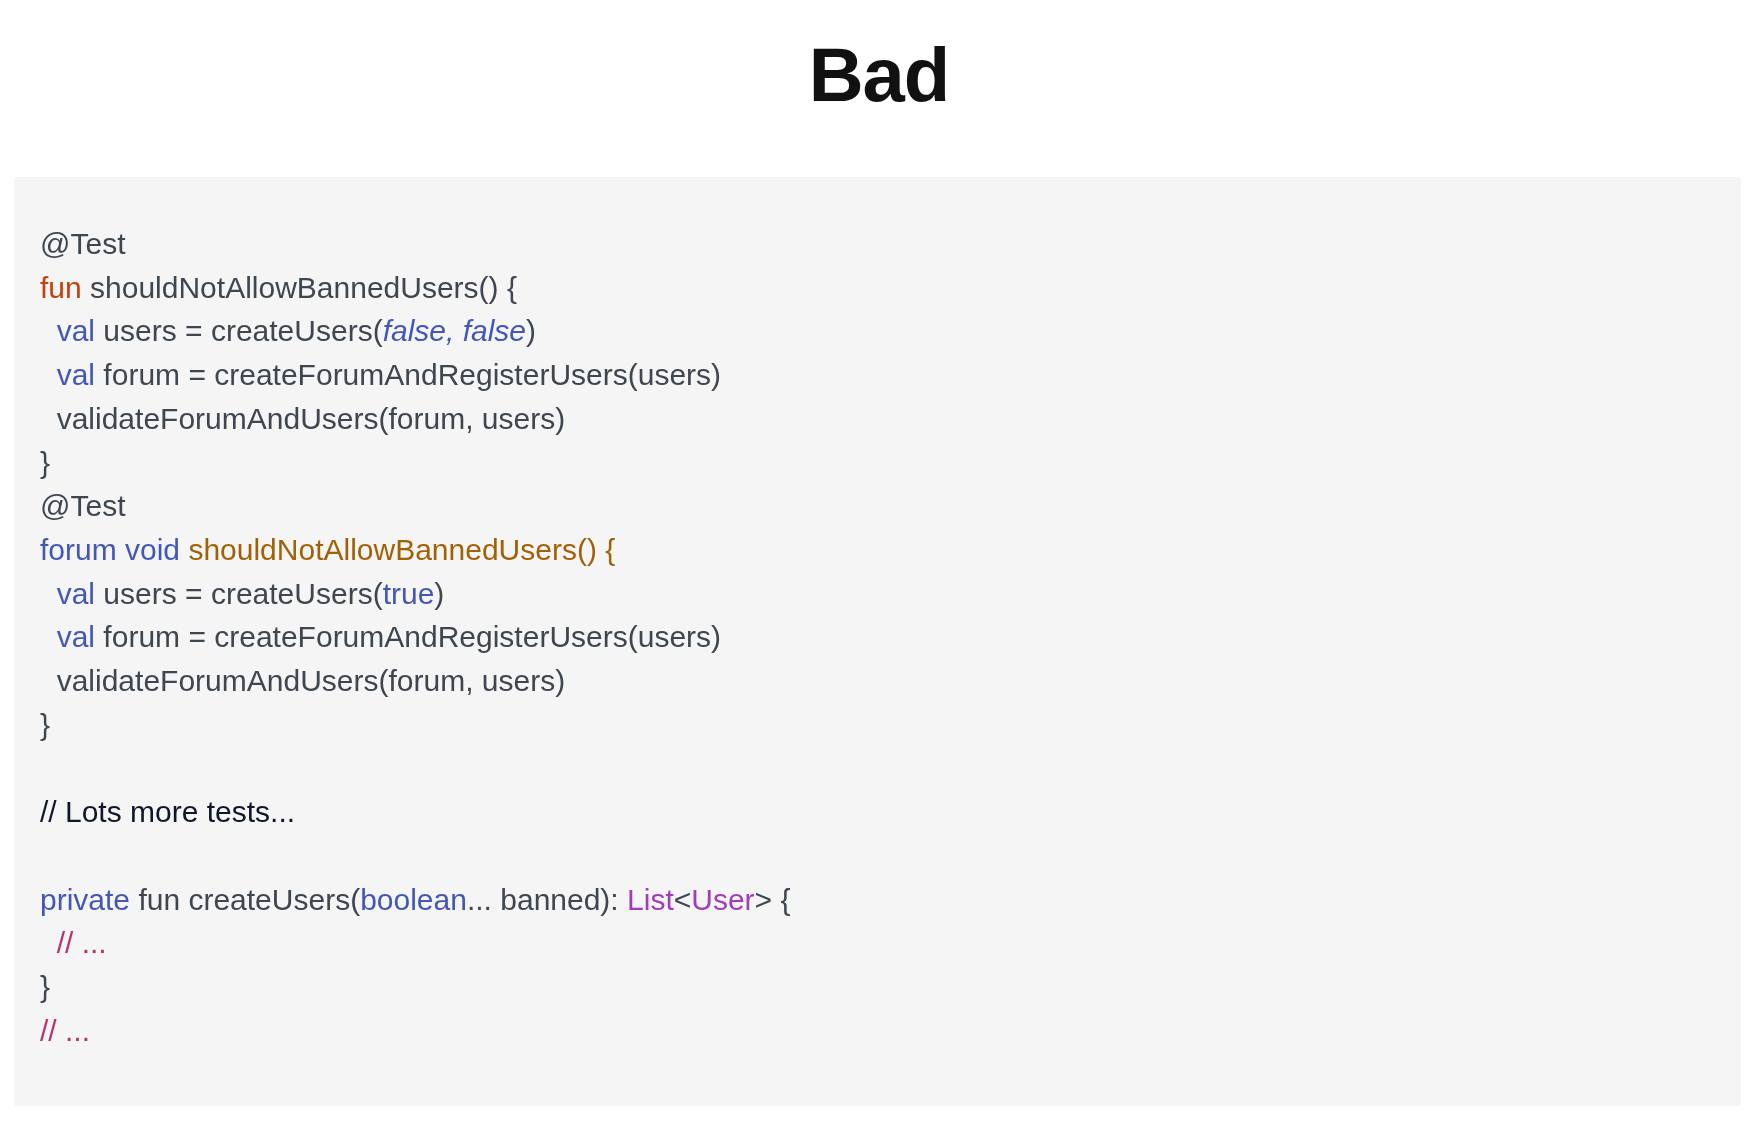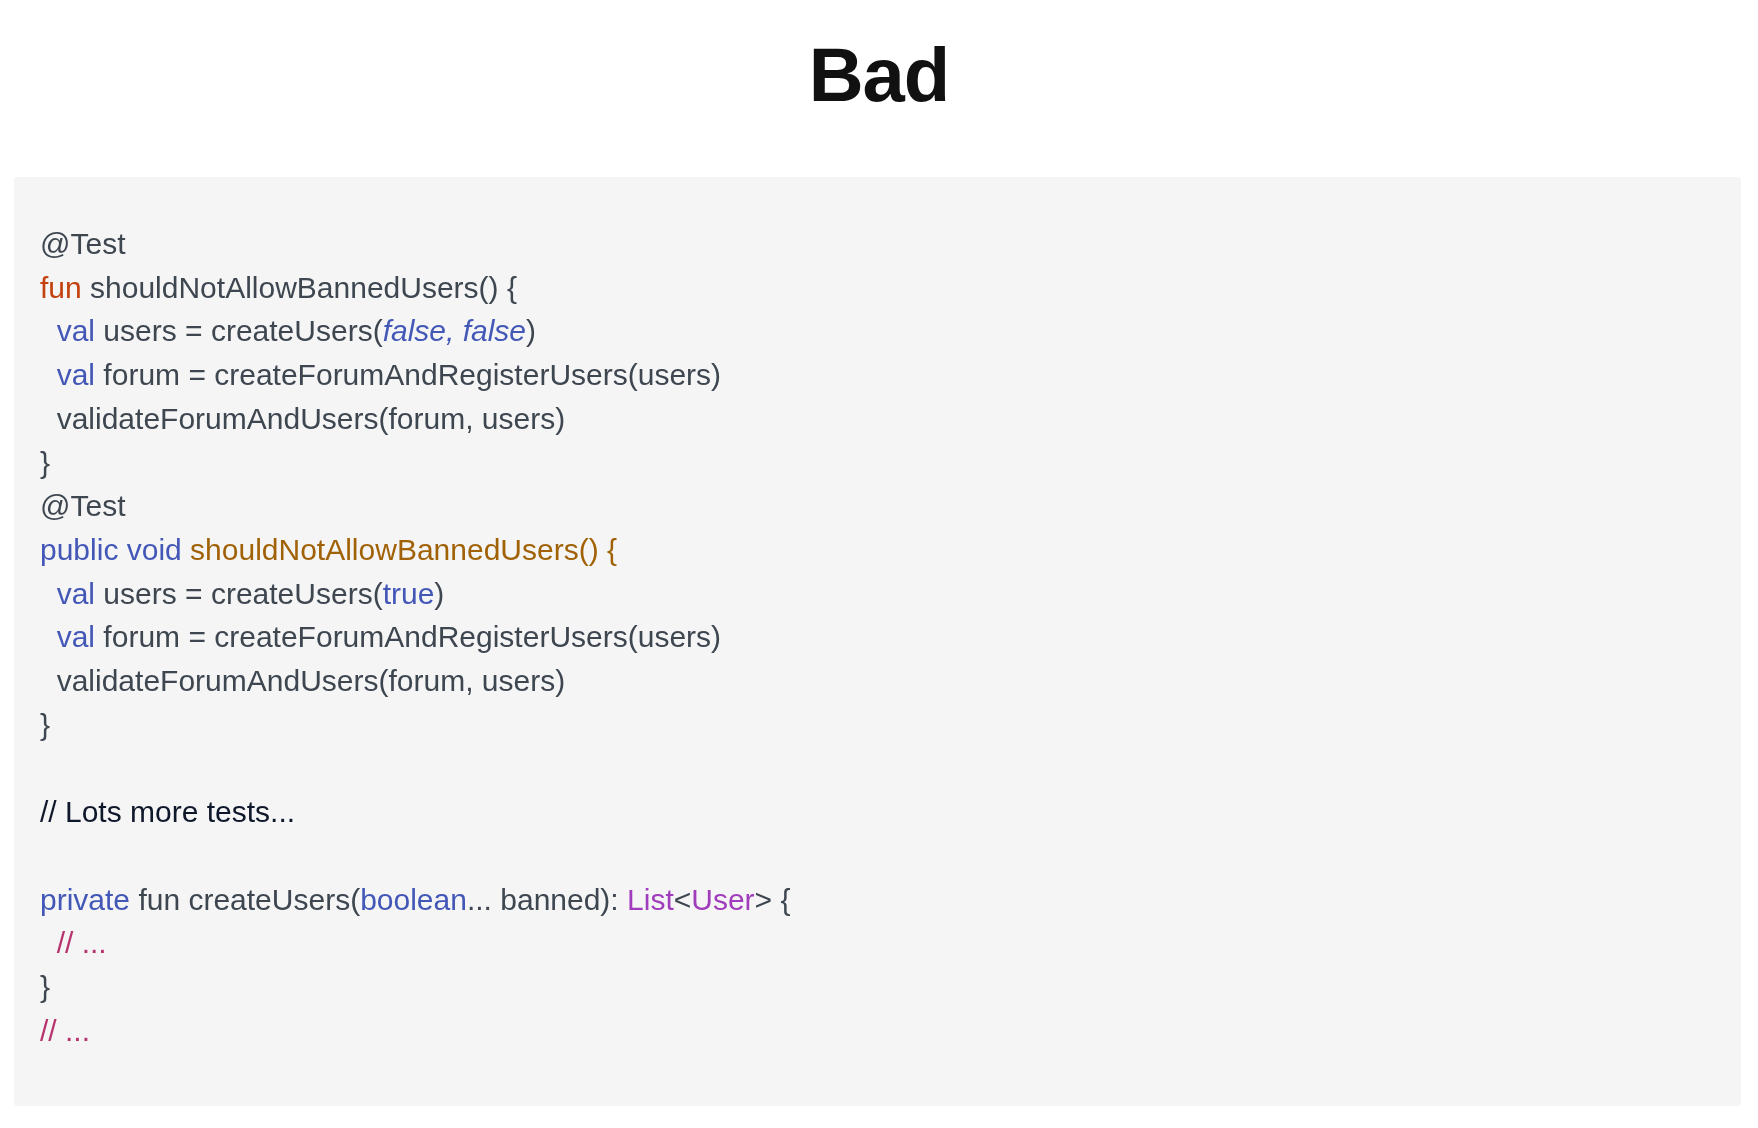--- a/index.html
+++ b/index.html
@@ -52,21 +52,21 @@
   <div class="slide-title" style="color: rgb(17, 17, 17);">Bad</div>
 
   <div class="code-block" style="background: rgb(245, 245, 246);">
       <div class="code-line"><span style="color: rgb(62, 70, 80);">@Test</span></div>
       <div class="code-line"><span style="color: #c2410c;">fun</span><span style="color: rgb(62, 70, 80);"> shouldNotAllowBannedUsers() {</span></div>
       <div class="code-line"><span style="color: rgb(62, 70, 80);">  </span><span style="color: rgb(67, 87, 183);">val</span><span style="color: rgb(62, 70, 80);"> users = createUsers(</span><span style="color: rgb(67, 87, 183); font-style: italic;">false, false</span><span style="color: rgb(62, 70, 80);">)</span></div>
       <div class="code-line"><span style="color: rgb(62, 70, 80);">  </span><span style="color: rgb(67, 87, 183);">val</span><span style="color: rgb(62, 70, 80);"> forum = createForumAndRegisterUsers(users)</span></div>
       <div class="code-line"><span style="color: rgb(62, 70, 80);">  validateForumAndUsers(forum, users)</span></div>
       <div class="code-line"><span style="color: rgb(62, 70, 80);">}</span></div>
       <div class="code-line"><span style="color: rgb(62, 70, 80);">@Test</span></div>
-      <div class="code-line"><span style="color: rgb(67, 87, 183);">public void</span><span style="color: #a16207;"> shouldNotAllowBannedUsers() {</span></div>
+      <div class="code-line"><span style="color: rgb(67, 87, 183);">forum void</span><span style="color: #a16207;"> shouldNotAllowBannedUsers() {</span></div>
       <div class="code-line"><span style="color: rgb(62, 70, 80);">  </span><span style="color: rgb(67, 87, 183);">val</span><span style="color: rgb(62, 70, 80);"> users = createUsers(</span><span style="color: rgb(67, 87, 183);">true</span><span style="color: rgb(62, 70, 80);">)</span></div>
       <div class="code-line"><span style="color: rgb(62, 70, 80);">  </span><span style="color: rgb(67, 87, 183);">val</span><span style="color: rgb(62, 70, 80);"> forum = createForumAndRegisterUsers(users)</span></div>
       <div class="code-line"><span style="color: rgb(62, 70, 80);">  validateForumAndUsers(forum, users)</span></div>
       <div class="code-line"><span style="color: rgb(62, 70, 80);">}</span></div>
       <div class="code-line">&nbsp;</div>
       <div class="code-line"><span style="color: #0f172a;">// Lots more tests...</span></div>
       <div class="code-line">&nbsp;</div>
       <div class="code-line"><span style="color: rgb(67, 87, 183);">private</span><span style="color: rgb(62, 70, 80);"> fun createUsers(</span><span style="color: rgb(67, 87, 183);">boolean</span><span style="color: rgb(62, 70, 80);">... banned): </span><span style="color: rgb(161, 61, 189);">List</span><span style="color: rgb(62, 70, 80);">&lt;</span><span style="color: rgb(161, 61, 189);">User</span><span style="color: rgb(62, 70, 80);">&gt; {</span></div>
       <div class="code-line"><span style="color: rgb(184, 51, 110);">  // ...</span></div>
       <div class="code-line"><span style="color: rgb(62, 70, 80);">}</span></div>

